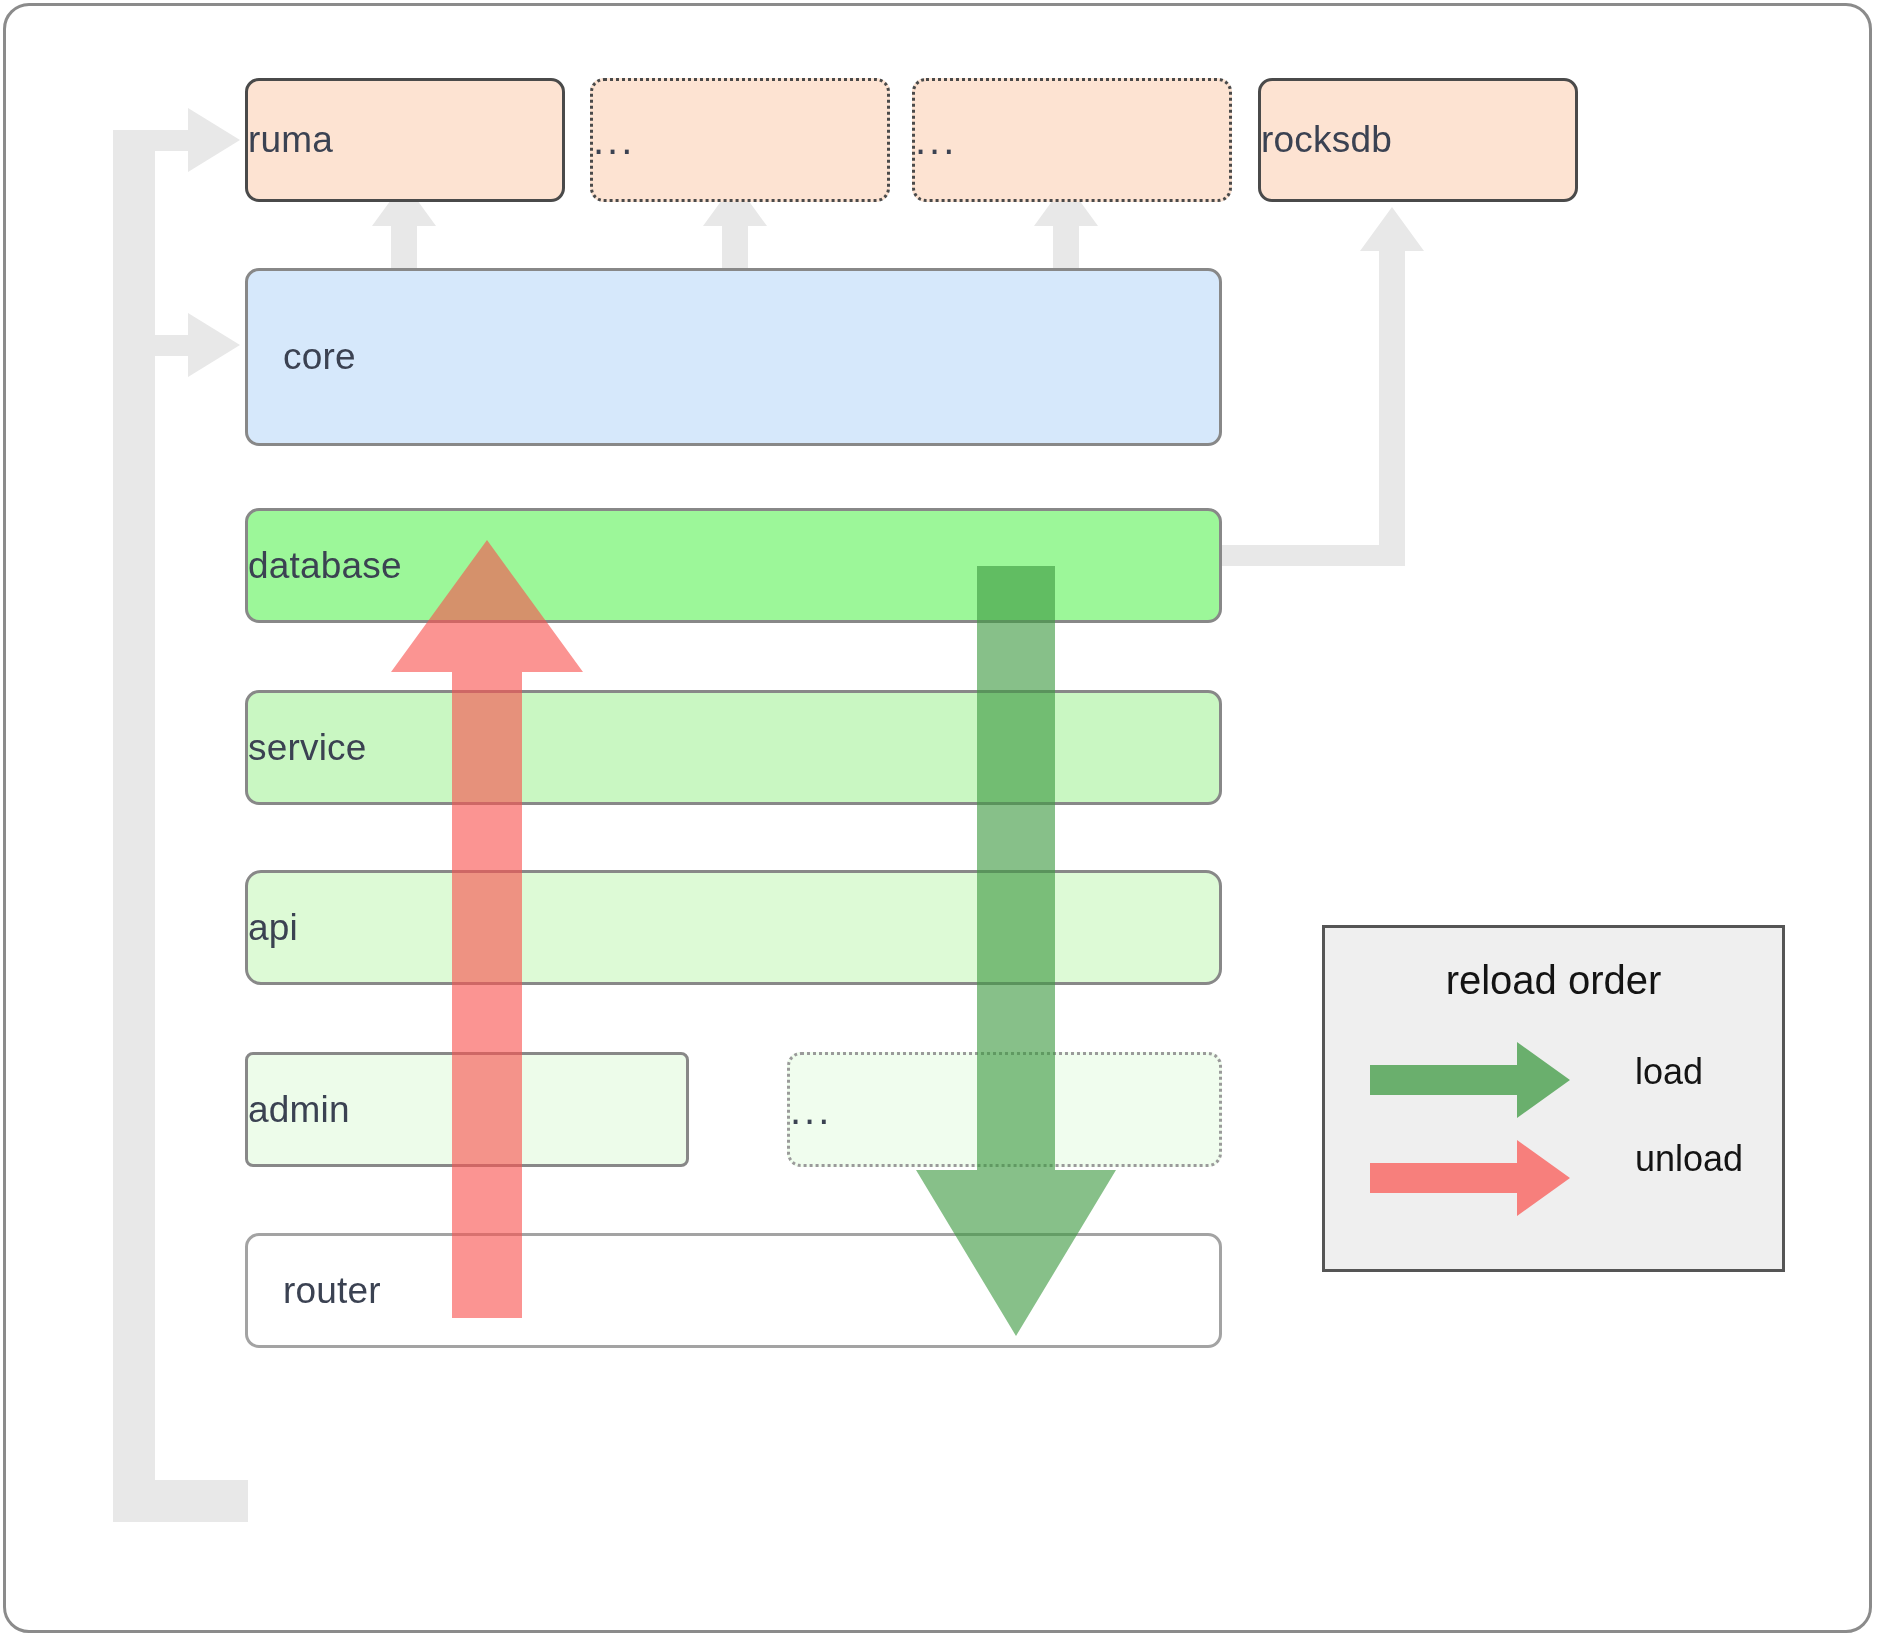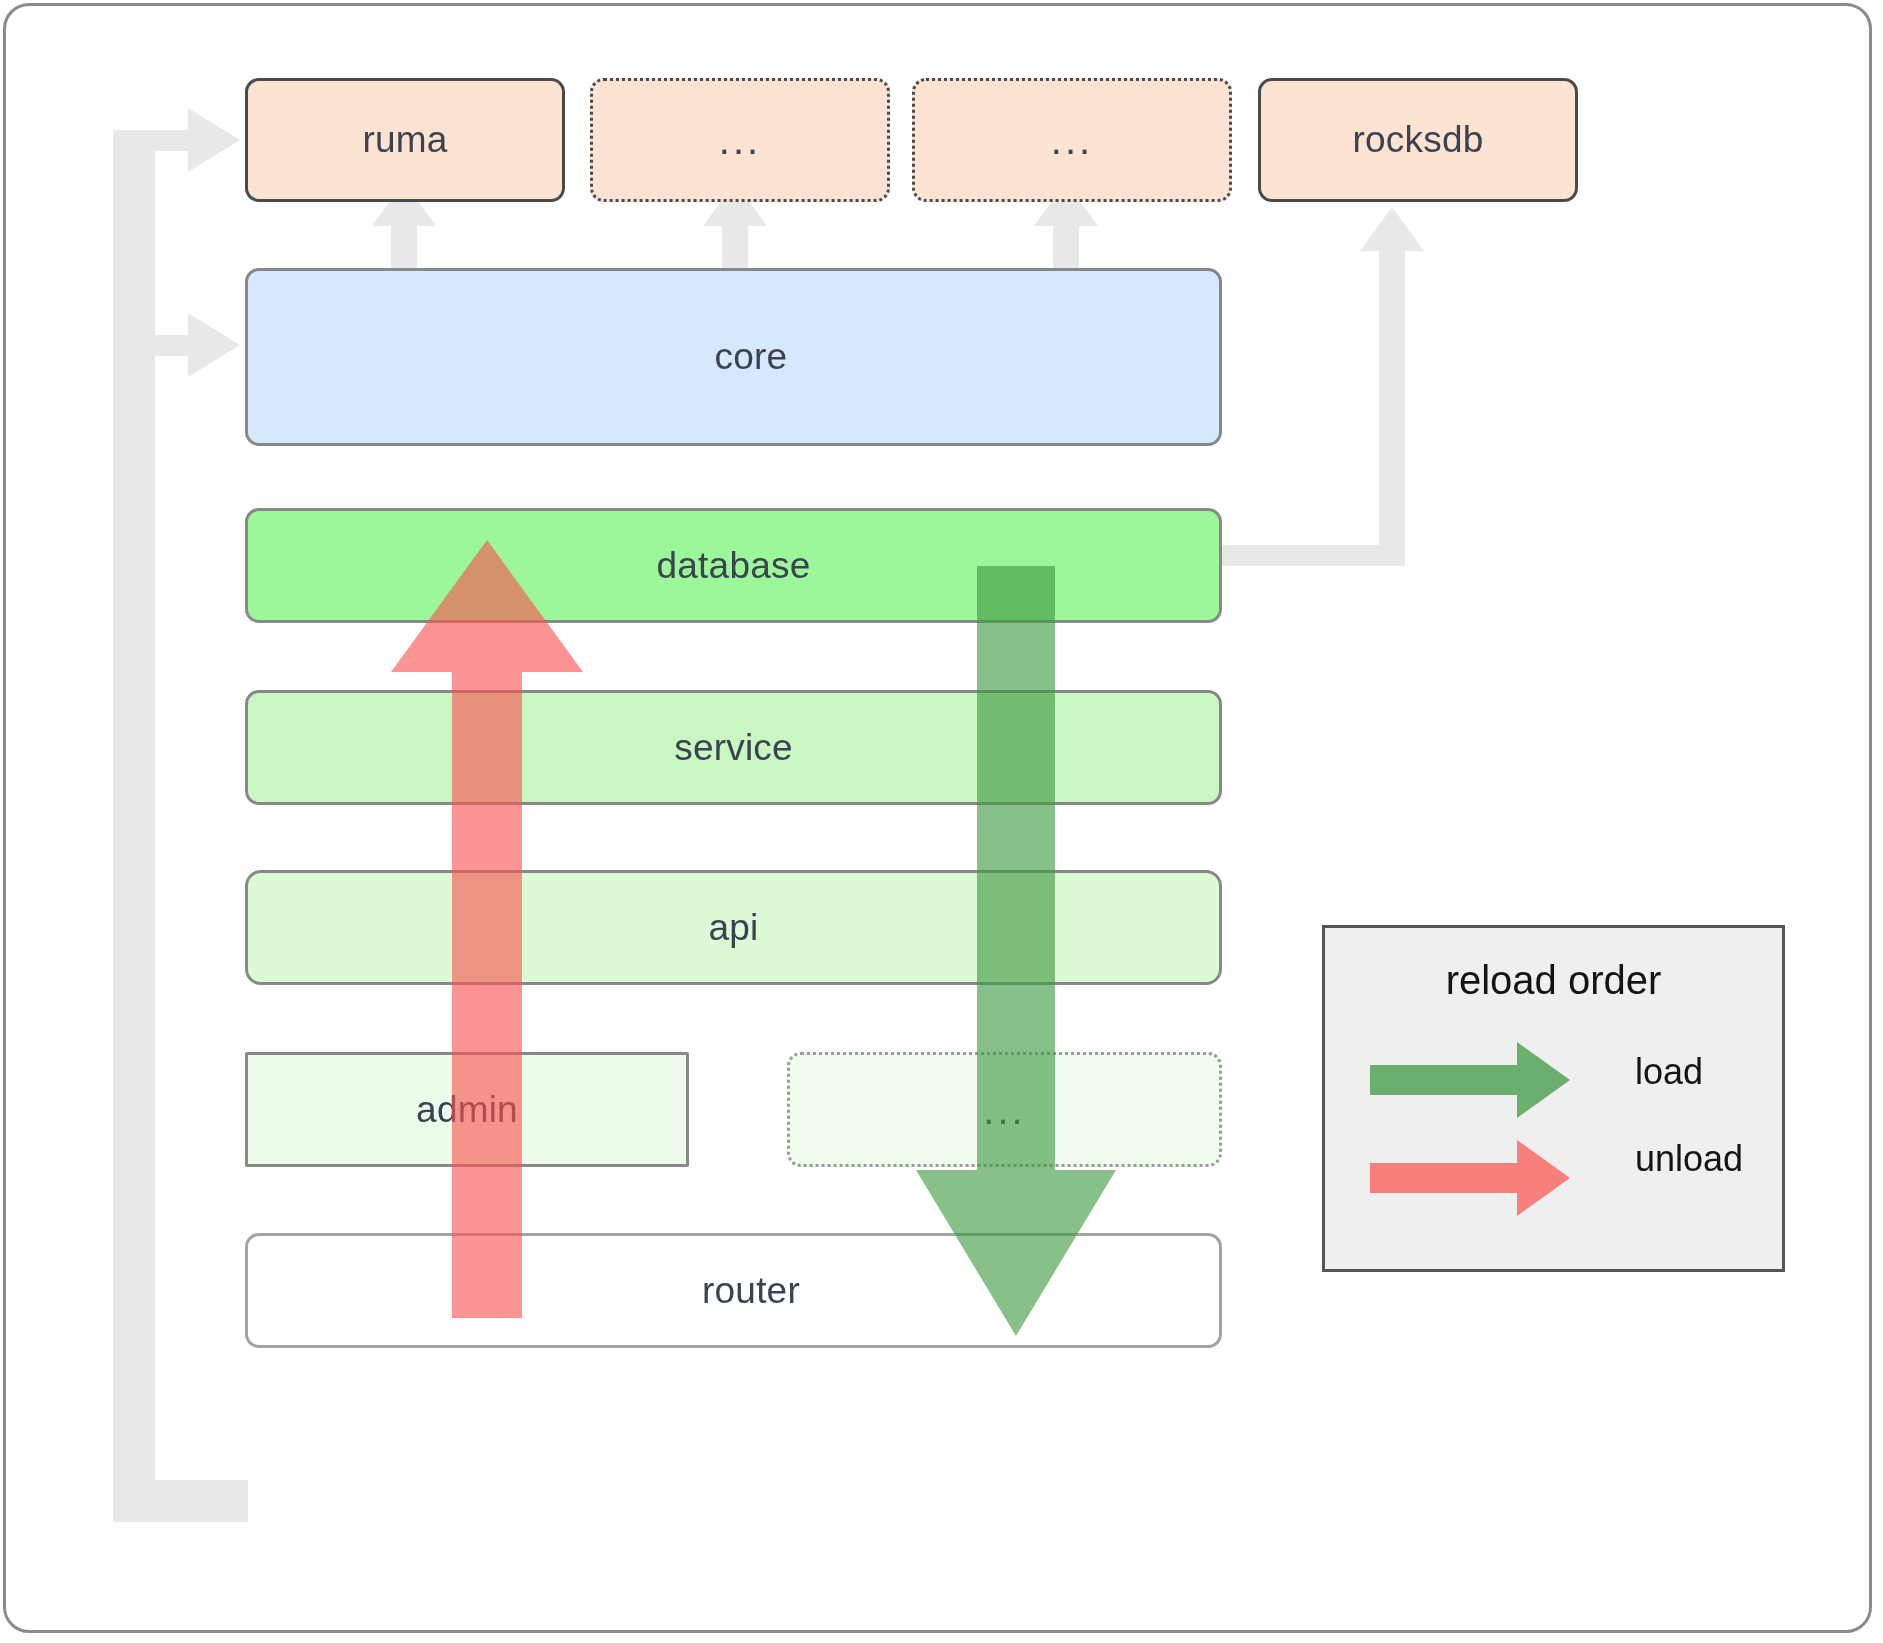--- a/index.html
+++ b/index.html
@@ -22,21 +22,21 @@
     border: 3px solid #8b8b8b;
     border-radius: 26px;
     box-sizing: border-box;
     background: #ffffff;
   }
   .node {
     position: absolute;
     box-sizing: border-box;
     display: flex;
     align-items: center;
-    justify-content: center;
+    justify-content: flex-start;
     border-radius: 12px;
     font-size: 37px;
     color: #3b4252;
     letter-spacing: 0.2px;
   }
   .dep {
     background: #fde3d2;
     border: 3px solid #4a4a4a;
     border-radius: 14px;
   }
@@ -62,21 +62,21 @@
     border-radius: 14px;
   }
   .api {
     background: #ddfad6;
     border: 3px solid #888888;
     border-radius: 16px;
   }
   .admin {
     background: #edfcea;
     border: 3px solid #888888;
-    border-radius: 2px;
+    border-radius: 8px;
   }
   .etc-layer {
     background: #f0fdee;
     border: 3px dotted #9a9a9a;
     border-radius: 14px;
   }
   .router {
     background: #ffffff;
     border: 3px solid #a3a3a3;
     border-radius: 14px;

